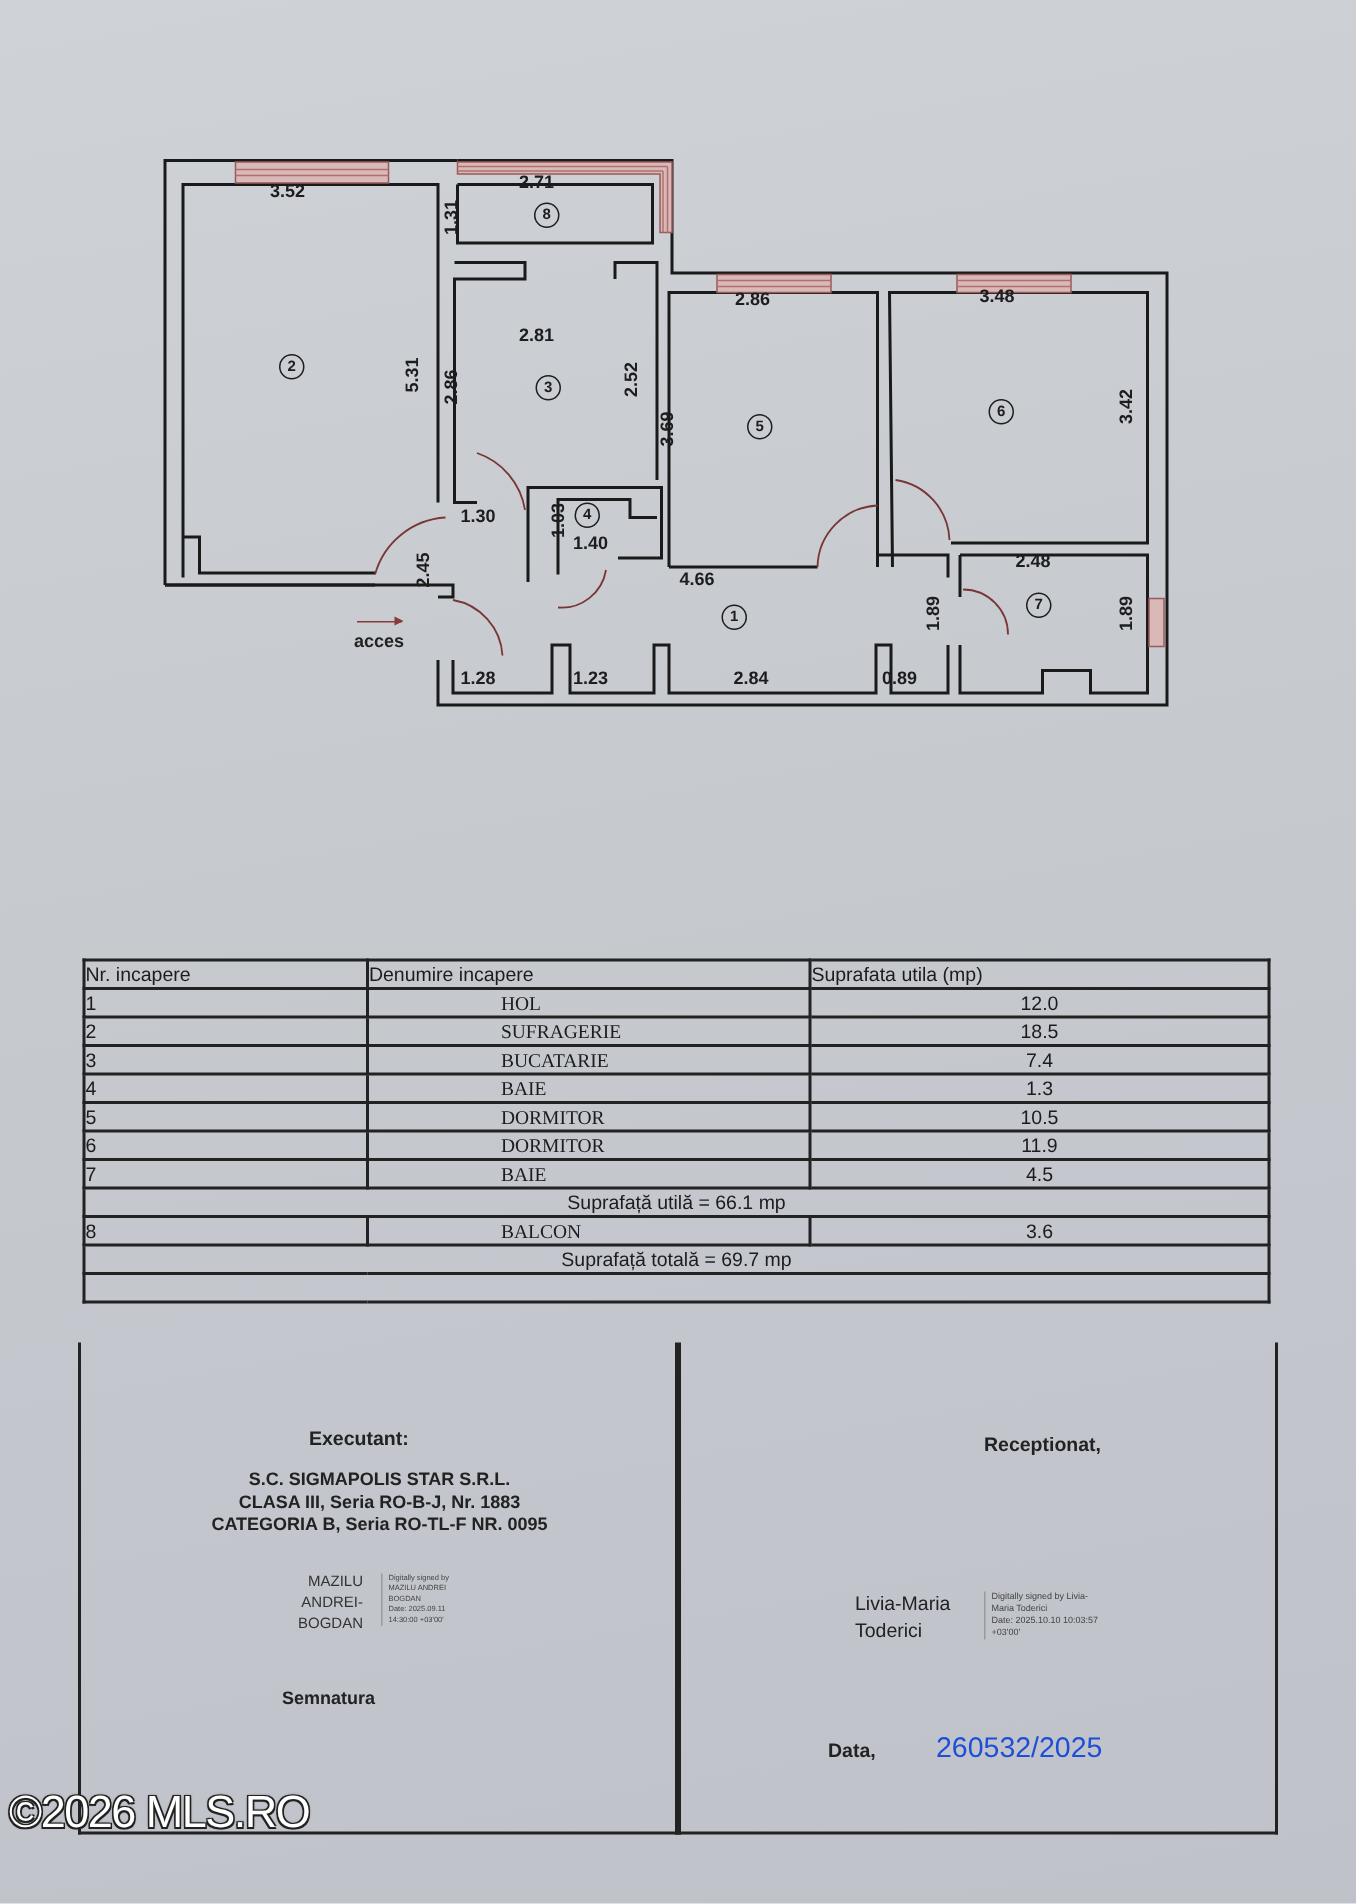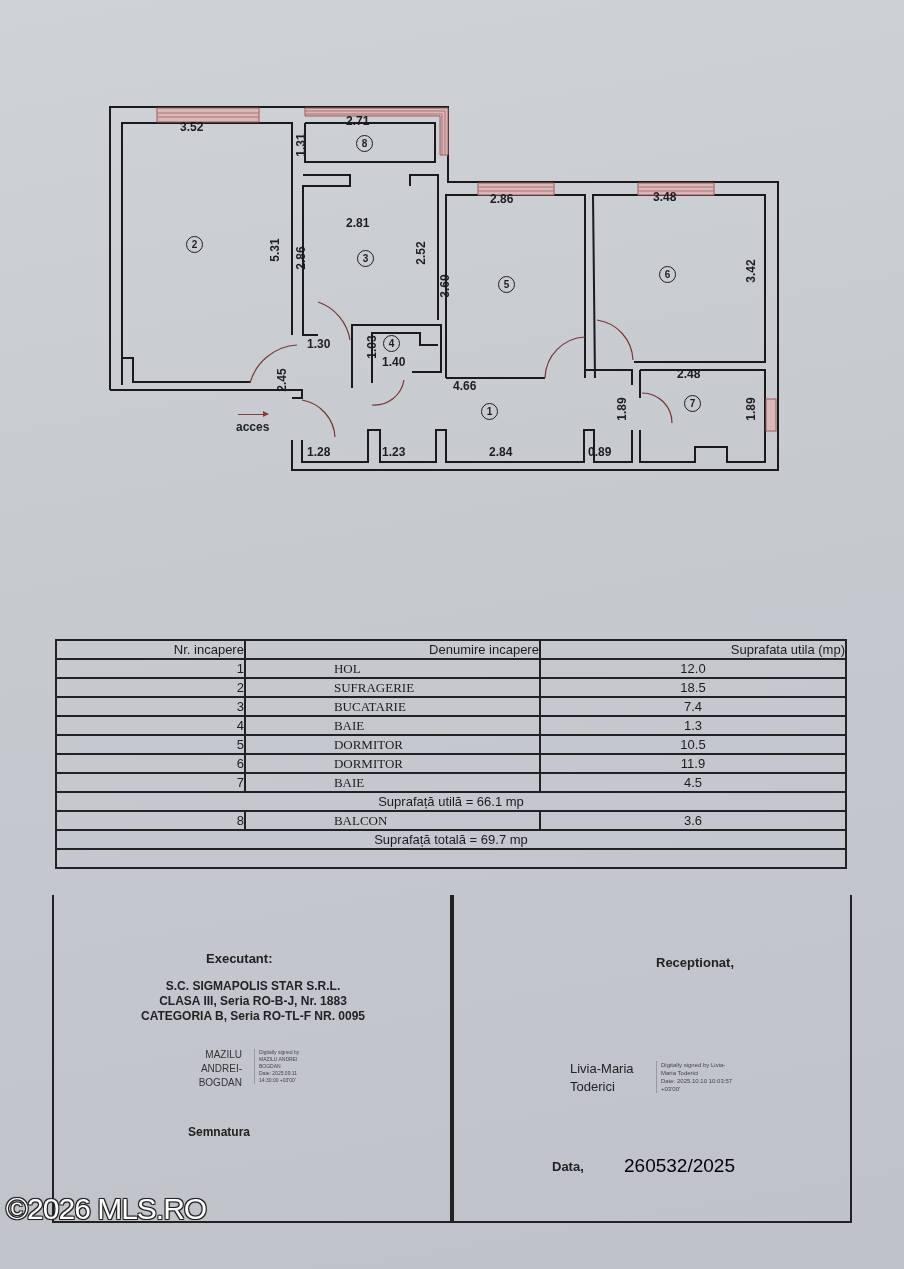--- a/index.html
+++ b/index.html
@@ -20,42 +20,42 @@
   }
   .acces { position:absolute; left:236px; top:420px; font-size:12px; font-weight:bold; color:#222; }
   .acces-arrow { position:absolute; left:238px; top:414px; width:30px; height:1px; background:#8b3a3a; }
   .acces-arrow:after { content:""; position:absolute; right:-1px; top:-3px; border-left:6px solid #8b3a3a; border-top:3px solid transparent; border-bottom:3px solid transparent; }
 
   table.rooms {
     position:absolute; left:55px; top:639px; width:792px;
     border-collapse:collapse; font-size:13px;
   }
   table.rooms td, table.rooms th {
-    border:2px solid #222; height:17px; padding:0; text-align:right; font-weight:normal;
+    border:2px solid #222; height:17px; padding:0; text-align:left; font-weight:normal;
     color:#1c1c1e;
   }
   table.rooms th { font-size:13px; }
   table.rooms td.name { text-align:left; padding-left:88px;font-family:Liberation Serif, serif; }
   table.rooms td.full { text-align:center; }
   table.rooms td.area { text-align:center; }
   .c1 { width:188px; } .c2 { width:294px; } .c3 { width:306px; }
 
   .sigbox { position:absolute; top:895px; height:326px; border:2px solid #222; border-top:none; }
   .sigbox.left { left:52px; width:398px; }
   .sigbox.right { left:450px; width:398px; border-left:2px solid #222; }
   .sig-title { position:absolute; font-size:13px; font-weight:bold; color:#222; }
   .exec-lines { position:absolute; left:0; width:398px; top:84px; text-align:center; font-size:12px; font-weight:bold; line-height:15px; color:#222; }
   .stamp-name { position:absolute; font-size:10px; line-height:14px; color:#333; text-align:right; }
   .stamp-meta { position:absolute; font-size:5px; line-height:7px; color:#444; border-left:1px solid #9a9a9a; padding-left:4px; }
   .stamp-name2 { position:absolute; font-size:13px; line-height:18px; color:#222; }
   .stamp-meta2 { position:absolute; font-size:6px; line-height:8px; color:#444; border-left:1px solid #9a9a9a; padding-left:4px; }
   .semnatura { position:absolute; left:0; width:330px; top:230px; text-align:center; font-size:12px; font-weight:bold; color:#222; }
   .data-left { position:absolute; left:0; width:330px; top:265px; text-align:center; font-size:12px; font-weight:bold; color:#222; }
   .data-right-lbl { position:absolute; left:100px; top:264px; font-size:13px; font-weight:bold; color:#222; }
-  .data-right-val { position:absolute; left:172px; top:260px; font-size:19px; color:#000000; }
+  .data-right-val { position:absolute; left:172px; top:260px; font-size:19px; color:#1d4ed8; }
   .watermark {
     position:absolute; left:6px; top:1192px; font-size:30px; font-weight:normal; color:#ffffff;
     letter-spacing:-1px;
     text-shadow: -1px -1px 0 #222, 1px -1px 0 #222, -1px 1px 0 #222, 1px 1px 0 #222, 0 0 2px #222;
   }
 </style>
 </head>
 <body>
 
 <div class="plan">

